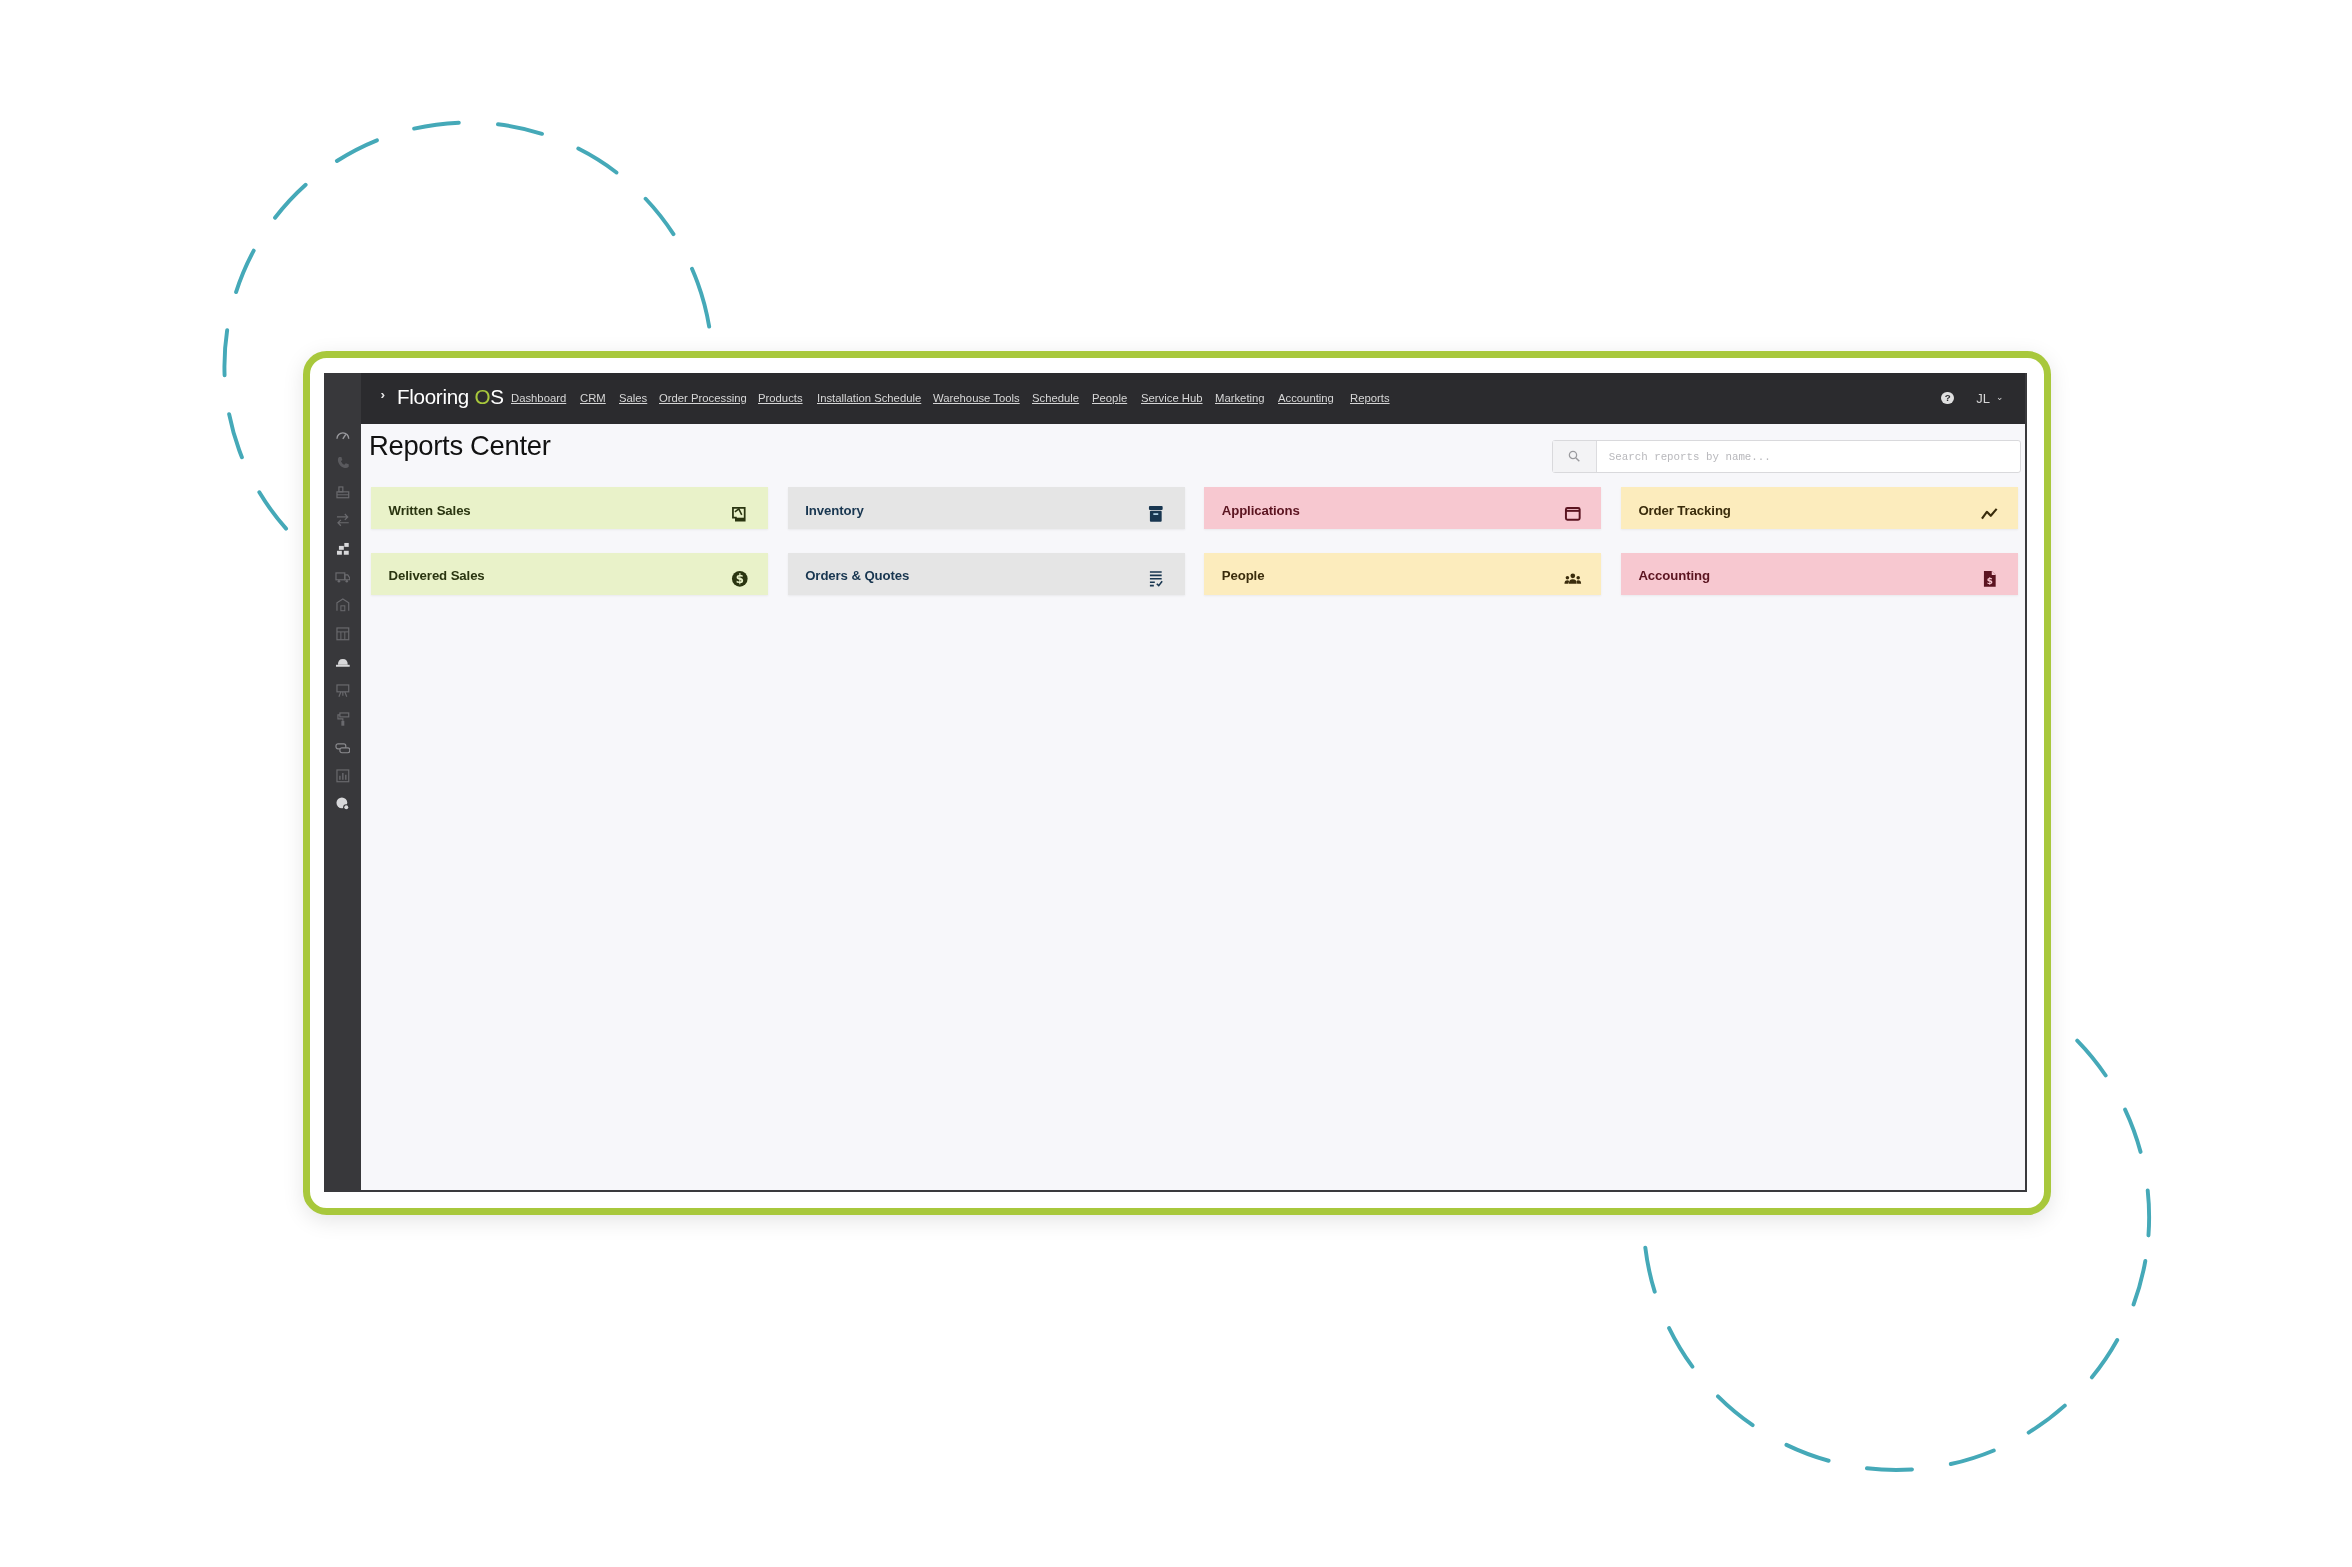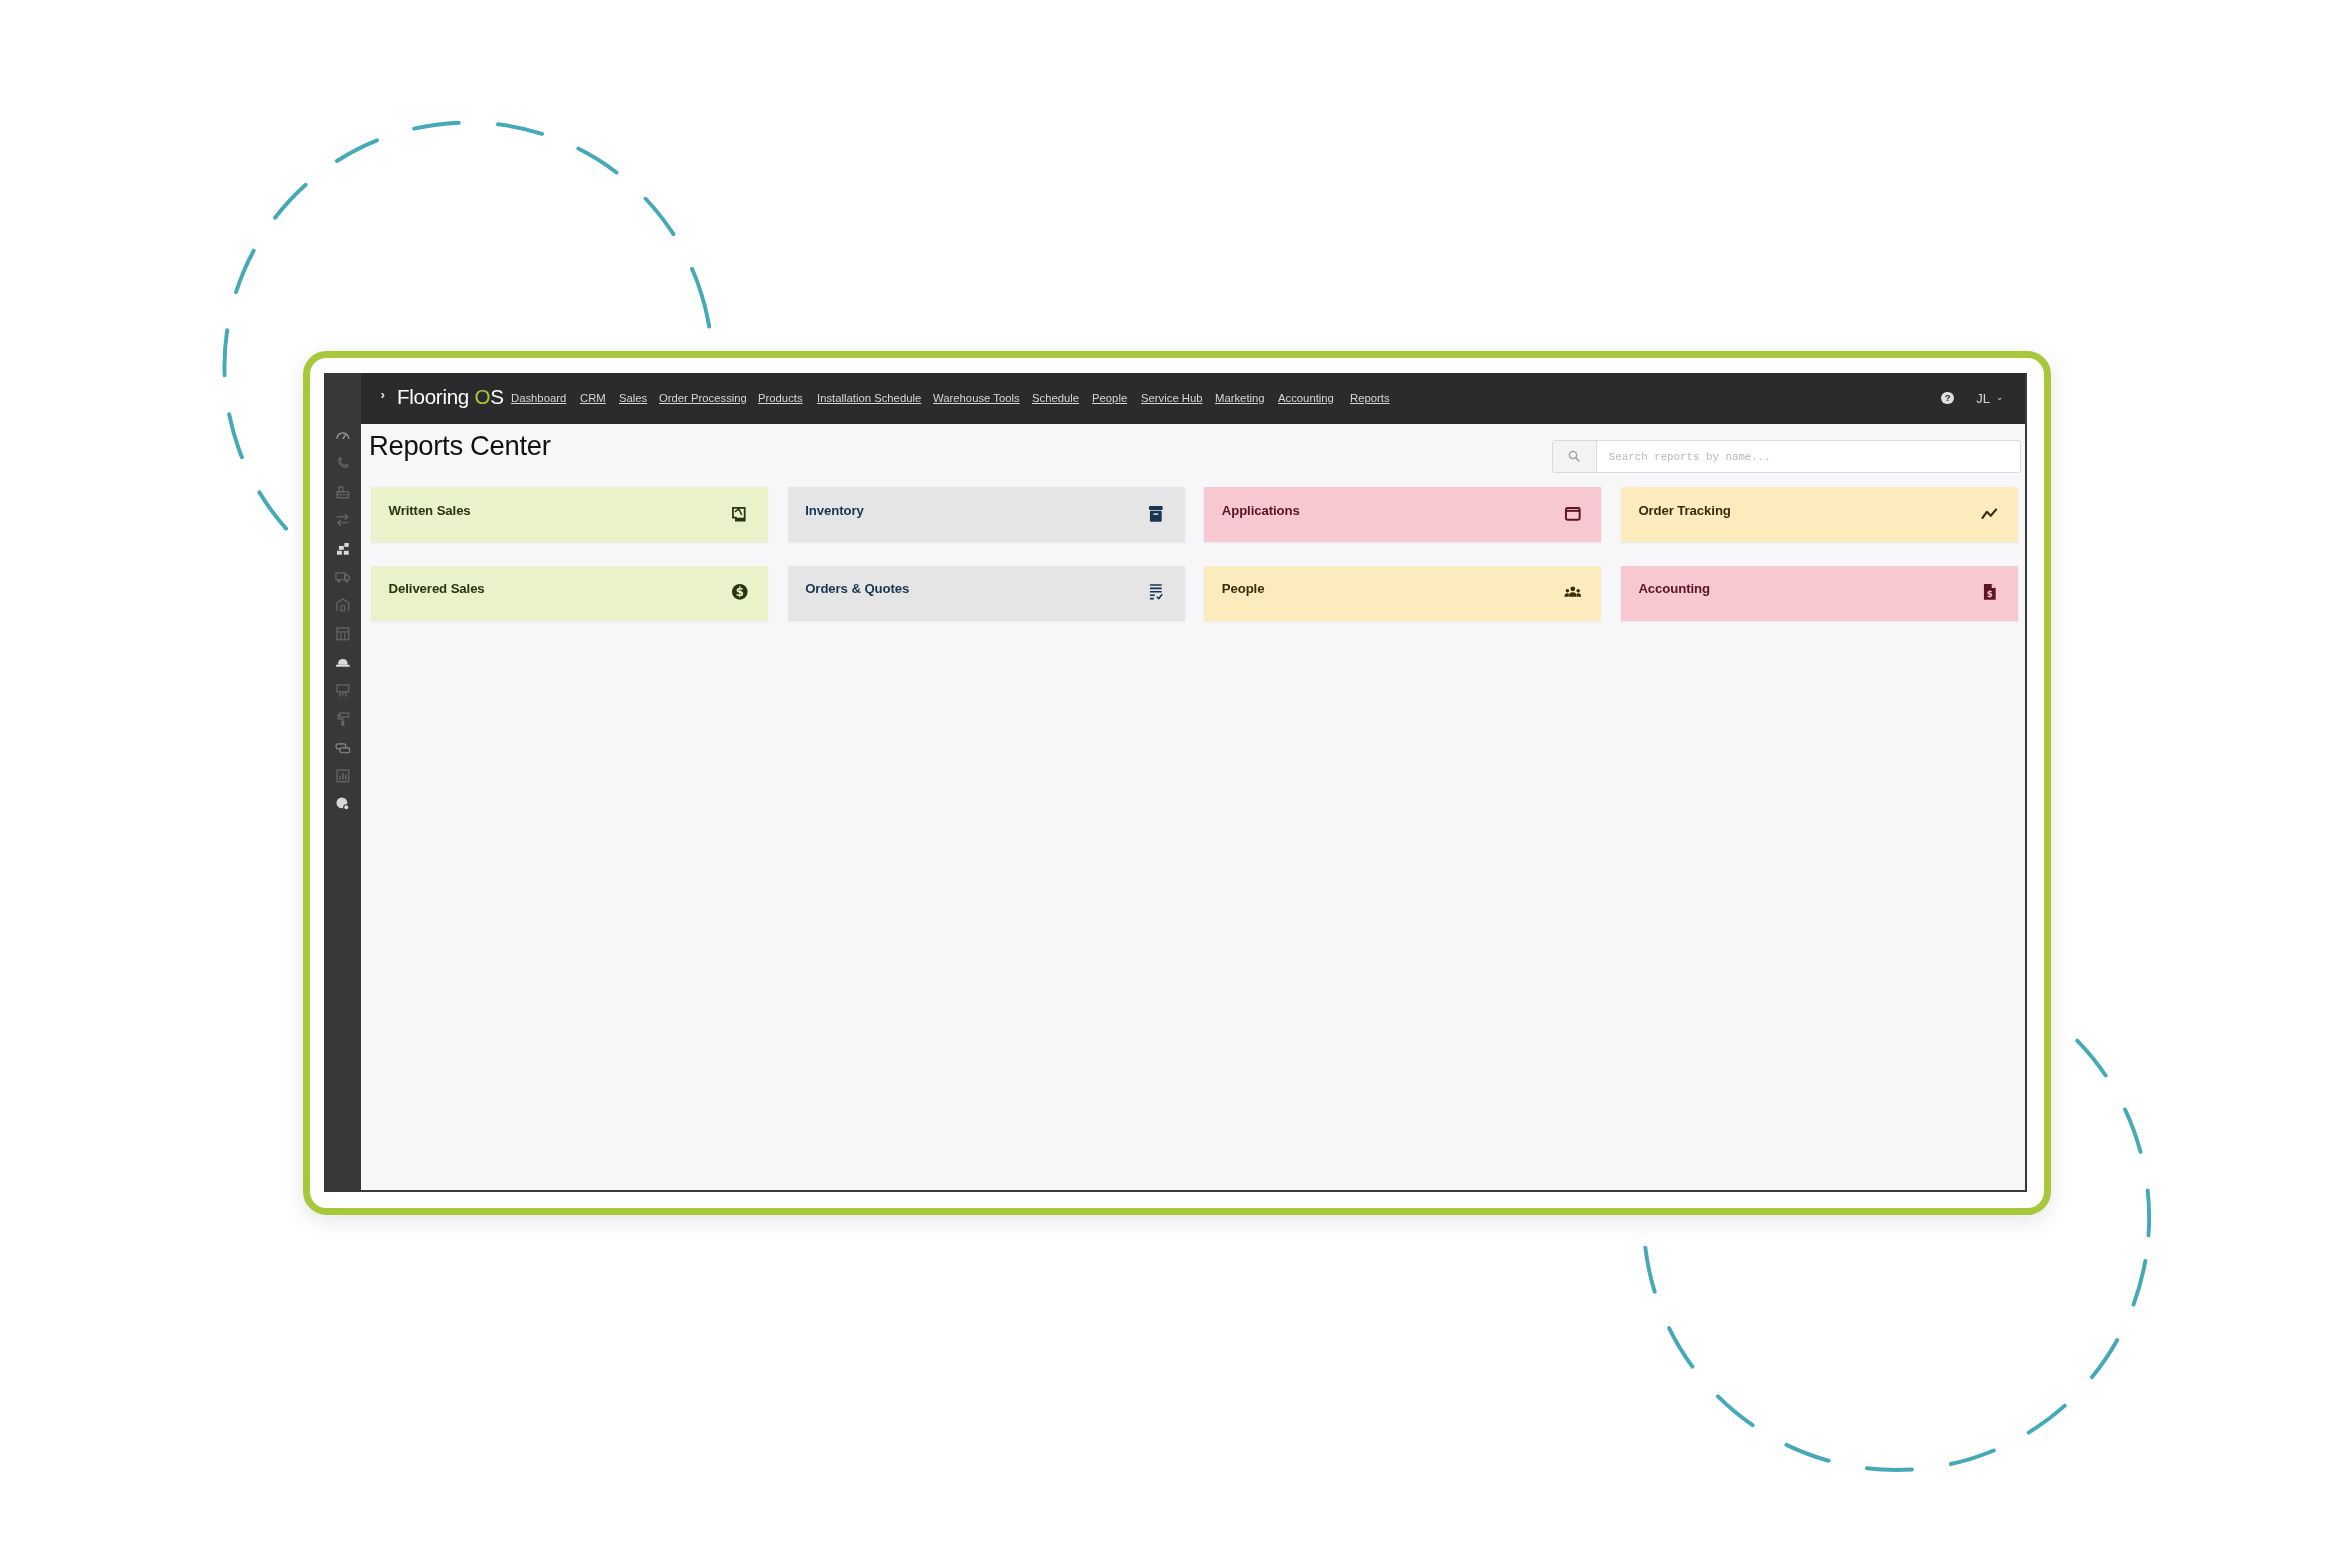--- a/index.html
+++ b/index.html
@@ -17,21 +17,21 @@
   .nav { position:absolute; top:0; height:51px; line-height:51px; font-size:11.3px; color:#d6d6d6; white-space:nowrap;text-decoration:underline; }
   .help { position:absolute; right:71px; top:18.6px; width:12.7px; height:12.7px; border-radius:50%; background:#e0e0e0; color:#2b2b2e; font-size:9.8px; font-weight:bold; text-align:center; line-height:12.7px; }
   .user { position:absolute; right:35px; top:0; line-height:51px; font-size:13px; color:#d6d6d6; }
   .user-chev { position:absolute; right:21.6px; top:0; line-height:49px; font-size:8.8px; color:#d6d6d6; }
   .page-title { position:absolute; left:45px; top:57px; font-size:27.4px; color:#111111; letter-spacing:-0.3px; }
   .search { position:absolute; left:1228px; top:67px; width:469px; height:33px; box-sizing:border-box; border:1px solid #d9d9dc; border-radius:2.9px; background:#ffffff; display:flex; }
   .search-addon { width:43px; height:100%; background:#f3f3f5; border-right:1px solid #dcdcdf; display:flex; align-items:center; justify-content:center; }
   .search-input { flex:1; border:none; outline:none; background:transparent; font-size:10.8px; color:#333; padding-left:11.8px; font-family:Liberation Mono, monospace; }
   .search-input::placeholder { color:#b8b8bc; }
   .cards { position:absolute; left:47px; top:114px; width:1647px; display:grid; grid-template-columns:repeat(4, 397px); column-gap:19.6px; row-gap:23.5px; }
-  .card { height:55px; position:relative; box-shadow:0 1px 2px rgba(0,0,0,0.06); cursor:pointer; }
+  .card { height:42px; position:relative; box-shadow:0 1px 2px rgba(0,0,0,0.06); cursor:pointer; }
   .card-label { position:absolute; left:17.6px; top:15.7px; font-size:13.2px; font-weight:bold; letter-spacing:-0.1px; }
   .card-icon { position:absolute; right:17.6px; top:15.7px; width:21.6px; height:21.6px; display:flex; align-items:center; justify-content:center; }
   .card-icon svg { width:19.6px; height:19.6px; }
   .c-green { background:#e9f2c9; color:#2a3510; }
   .c-blue { background:#e5e5e5; color:#183650; }
   .c-yellow { background:#fcecbd; color:#3a2c0c; }
   .c-pink { background:#f7c8d0; color:#5b1420; }
 </style>
 </head>
 <body>

